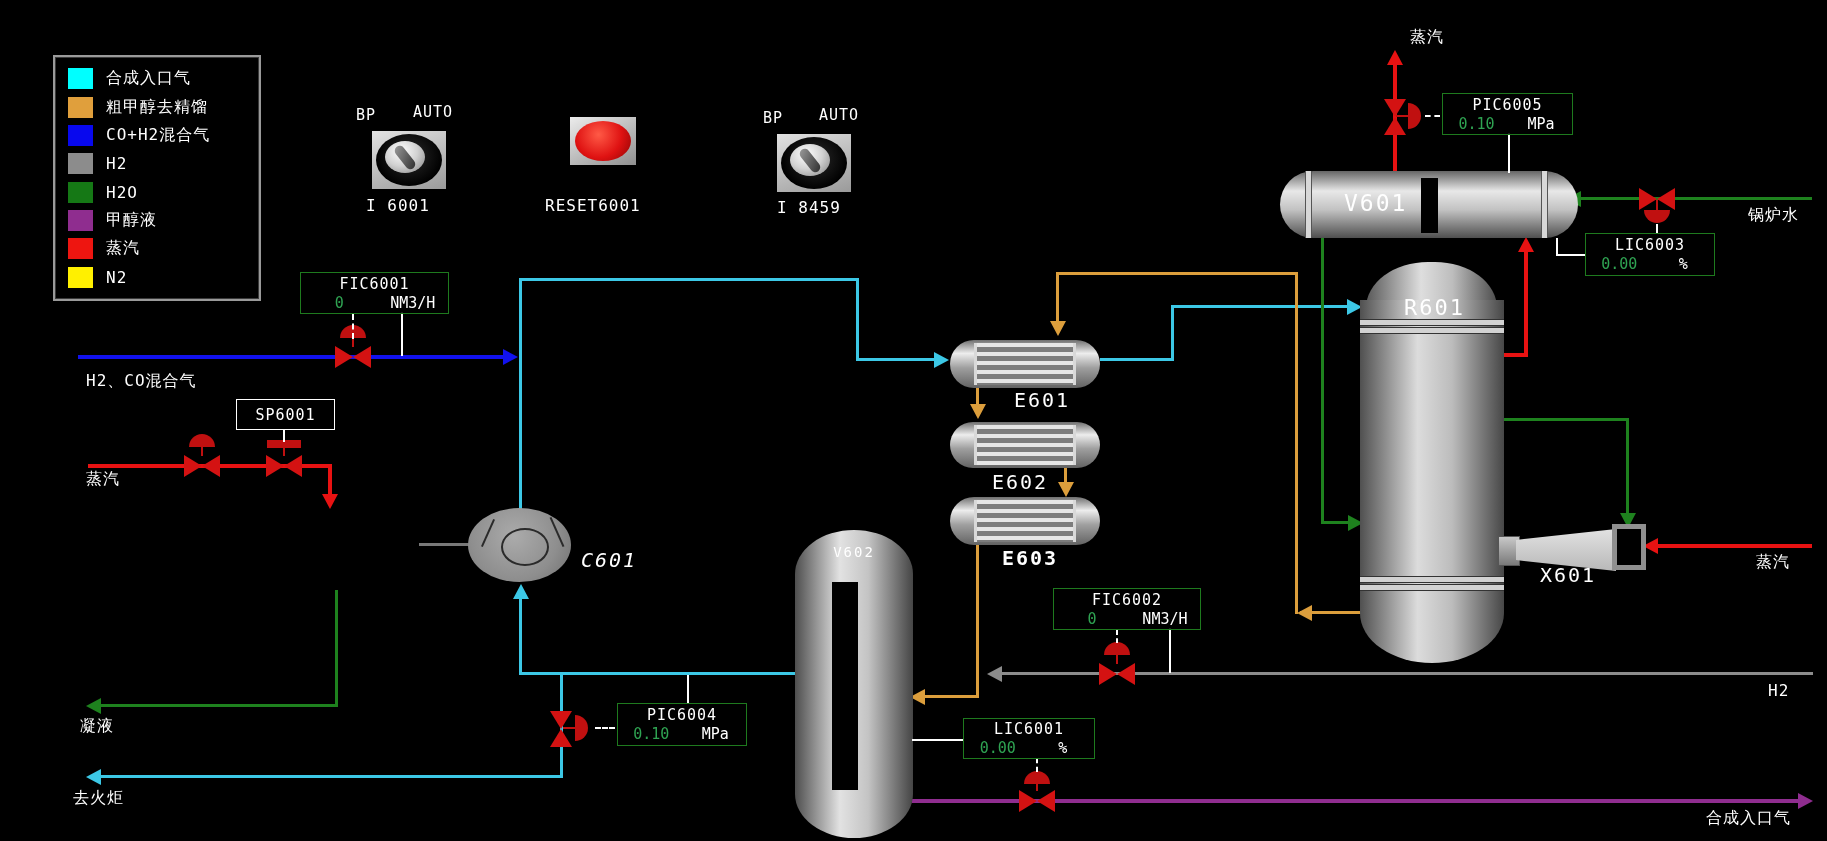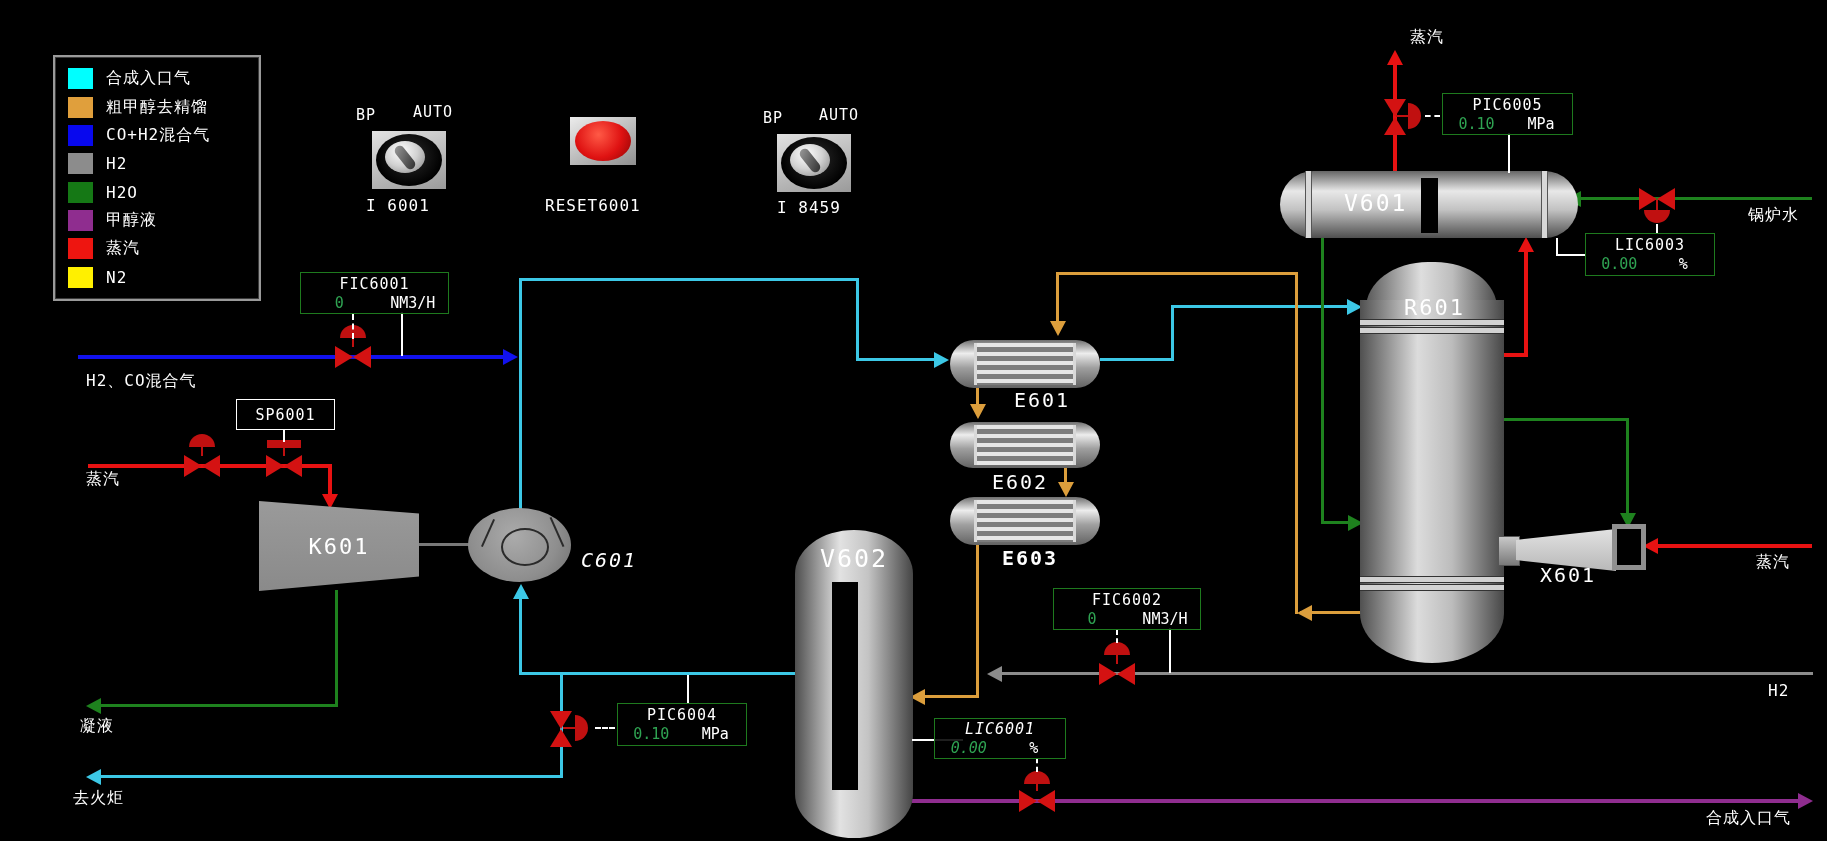--- a/index.html
+++ b/index.html
@@ -133,24 +133,20 @@
   <div class="ar ar-l" style="--c:#DC9E3C;left:910px;top:689px;"></div>
 
   <div class="hline" style="left:1001px;top:672px;width:812px;height:3px;background:#8C8C8C;"></div>
   <div class="ar ar-l" style="--c:#8C8C8C;left:987px;top:666px;"></div>
 
   <div class="hline" style="left:912px;top:799px;width:888px;height:4px;background:#8F2D8F;"></div>
   <div class="ar ar-r" style="--c:#8F2D8F;left:1798px;top:793px;"></div>
 
   <div class="hline" style="left:419px;top:543px;width:52px;height:3px;background:#787878;"></div>
 
-  <div class="abs" style="left:259px;top:501px;width:160px;height:90px;background:linear-gradient(180deg,#9a9a9a,#8a8a8a);
-              clip-path:polygon(0 0,100% 14%,100% 84%,0 100%);display:flex;align-items:center;justify-content:center;">
-    <span class="eqlbl" style="position:static;font-size:22px;">K601</span>
-  </div>
 
   <div class="abs" style="left:468px;top:508px;width:103px;height:74px;border-radius:50%;
               background:radial-gradient(circle at 45% 38%,#ababab,#8e8e8e 60%,#6e6e6e);"></div>
   <div class="abs" style="left:501px;top:528px;width:44px;height:34px;border-radius:50%;border:2px solid #2a2a2a;"></div>
   <div class="abs" style="left:487px;top:518px;width:2px;height:30px;background:#2a2a2a;transform:rotate(24deg);"></div>
   <div class="abs" style="left:556px;top:516px;width:2px;height:32px;background:#2a2a2a;transform:rotate(-24deg);"></div>
   <div class="eqlbl" style="left:581px;top:548px;font-style:italic;">C601</div>
 
   <div class="exch" style="left:950px;top:340px;">
     <div class="tubes"></div>
@@ -178,21 +174,21 @@
               background:linear-gradient(90deg,#505050,#dcdcdc 40%,#bcbcbc 64%,#474747);"></div>
   <div class="ring-h" style="left:1360px;top:319px;width:144px;"></div>
   <div class="ring-h" style="left:1360px;top:327px;width:144px;"></div>
   <div class="ring-h" style="left:1360px;top:576px;width:144px;"></div>
   <div class="ring-h" style="left:1360px;top:584px;width:144px;"></div>
   <div class="eqlbl" style="left:1404px;top:295px;font-size:22px;">R601</div>
 
   <div class="abs" style="left:795px;top:530px;width:118px;height:308px;border-radius:59px/44px;
               background:linear-gradient(90deg,#4e4e4e,#e2e2e2 38%,#c4c4c4 62%,#454545);"></div>
   <div class="abs" style="left:832px;top:582px;width:26px;height:208px;background:#000;"></div>
-  <div class="eqlbl" style="left:795px;top:544px;width:118px;text-align:center;font-size:25px;">V602</div>
+  <div class="eqlbl" style="left:795px;top:544px;width:118px;text-align:center;font-size:14px;">V602</div>
 
   <div class="abs" style="left:1498px;top:536px;width:20px;height:28px;background:linear-gradient(180deg,#c8c8c8,#7a7a7a);border:1px solid #555;"></div>
   <div class="abs" style="left:1516px;top:529px;width:100px;height:42px;background:linear-gradient(180deg,#e2e2e2,#b8b8b8);
               clip-path:polygon(0 26%,100% 0,100% 100%,0 74%);"></div>
   <div class="abs" style="left:1612px;top:524px;width:34px;height:46px;background:#000;border:5px solid #8f8f8f;box-sizing:border-box;"></div>
   <div class="eqlbl" style="left:1540px;top:563px;">X601</div>
 
   <div class="valve-h" style="left:335px;top:346px;"></div>
   <div class="stem" style="left:352px;top:337px;width:2px;height:10px;"></div>
   <div class="dome-t" style="left:340px;top:325px;"></div>
@@ -277,21 +273,21 @@
   </div>
 
   <div class="ibox" style="left:617px;top:703px;width:128px;height:41px;">
     <div class="r1">PIC6004</div>
     <div class="r2">
         <span class="val">0.10</span>
         <span class="unit">MPa</span>
       </div>
   </div>
 
-  <div class="ibox" style="left:934px;top:718px;width:130px;height:39px;font-style:italic;">
+  <div class="ibox" style="left:963px;top:718px;width:130px;height:39px;">
     <div class="r1">LIC6001</div>
     <div class="r2">
         <span class="val">0.00</span>
         <span class="unit">%</span>
       </div>
   </div>
 
   <div class="lbl" style="left:356px;top:106px;font-size:15px;">BP</div>
   <div class="lbl" style="left:413px;top:103px;font-size:15px;">AUTO</div>
   <div class="switch" style="left:372px;top:131px;">

